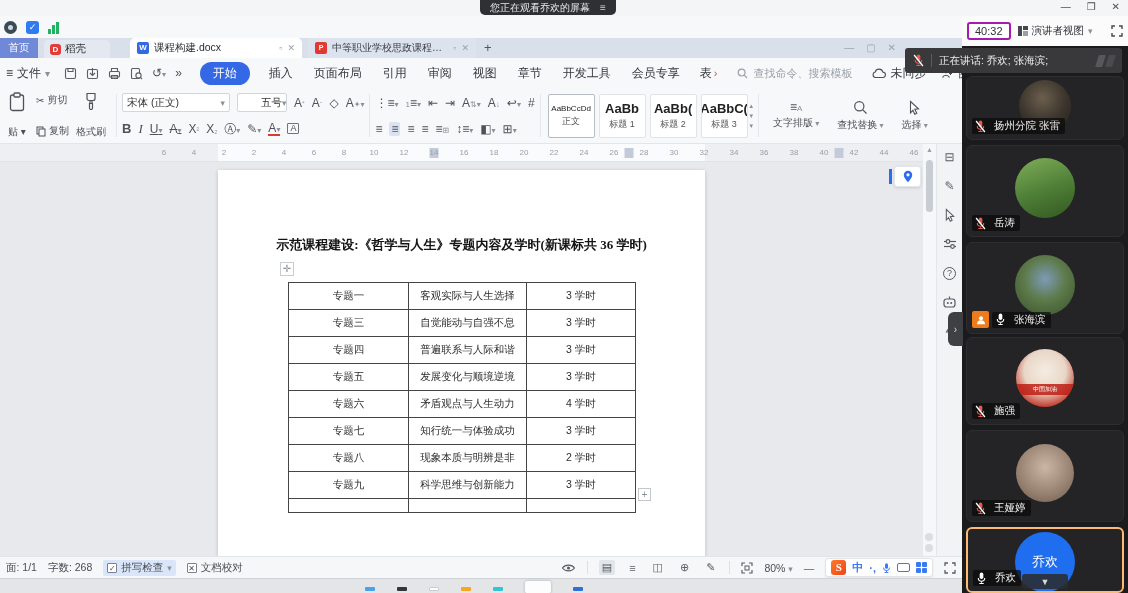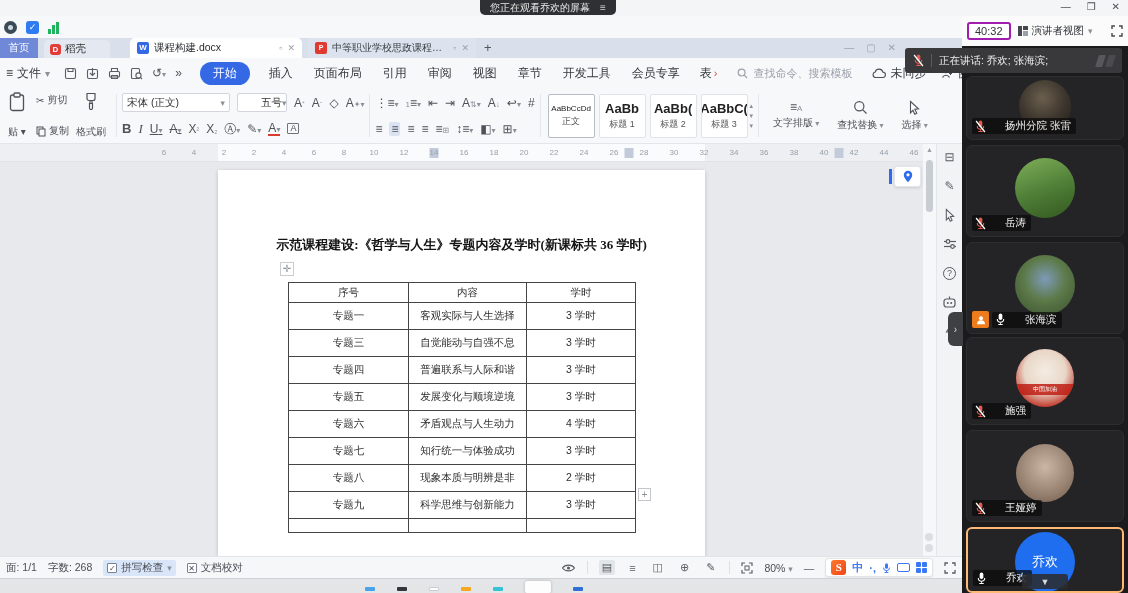--- a/index.html
+++ b/index.html
@@ -155,21 +155,21 @@
   .avatar{border-radius:50%;margin:0 auto;display:flex;align-items:center;justify-content:center;position:relative;overflow:hidden;}
   .av0{background:radial-gradient(circle at 45% 35%,#6b5f4e 0%,#3a332b 55%,#241f1b 100%);}
   .av1{background:linear-gradient(160deg,#7fae58 0%,#4d7d36 55%,#33571f 100%);}
   .av2{background:radial-gradient(circle at 50% 40%,#7d9ab8 0%,#5d7a4a 45%,#39512c 100%);}
   .av3{background:radial-gradient(circle at 50% 38%,#f5ece2 0%,#e8d7c8 45%,#c23b2e 78%,#a32416 100%);}
   .av4{background:radial-gradient(circle at 50% 40%,#cbb6a6 0%,#96806f 60%,#6b594c 100%);}
   .av5{background:#1f6ef0;color:#fff;font-size:13px;}
   .avcap{position:absolute;bottom:12px;left:0;width:100%;text-align:center;font-size:6px;color:#fff;
          background:rgba(190,30,20,.85);padding:1px 0;}
   .plabel{position:absolute;left:5px;bottom:5px;display:flex;align-items:center;gap:3px;}
-  .ptag{background:rgba(10,10,10,.72);border-radius:2px;padding:1px 5px 1px 3px;display:flex;align-items:center;gap:19px;
+  .ptag{background:rgba(10,10,10,.72);border-radius:2px;padding:1px 5px 1px 3px;display:flex;align-items:center;gap:8px;
         font-size:10.5px;color:#f2f2f2;max-width:140px;overflow:hidden;}
   .hostbadge{width:17px;height:17px;border-radius:2px;background:#ee7c1d;display:flex;align-items:center;justify-content:center;}
   .chevbtn{position:absolute;left:50%;transform:translateX(-50%);bottom:2px;width:46px;height:15px;background:rgba(44,44,47,.88);
            border-radius:3px;color:#d8d8d8;font-size:9px;display:flex;align-items:center;justify-content:center;cursor:pointer;}
   
   .speakbar{position:absolute;left:905px;top:48px;width:217px;height:25px;background:#39393c;border-radius:3px;
             display:flex;align-items:center;gap:7px;padding:0 8px;z-index:50;color:#ececec;font-size:10.5px;overflow:hidden;}
   .sbdiv{width:1px;height:13px;background:#5a5a5e;}
   .sblogo{margin-left:auto;display:flex;gap:3px;}
   .sblogo i{display:block;width:7px;height:12px;background:#57575c;transform:skewX(-18deg);border-radius:1px;}
@@ -466,25 +466,20 @@
       <div class="page">
         <div class="doctitle">示范课程建设:《哲学与人生》专题内容及学时(新课标共 36 学时)</div>
         <div class="movehandle">✛</div>
         <table class="ctable">
           <colgroup>
               <col style="width:120px">
               <col style="width:118px">
               <col style="width:109px">
             </colgroup>
           <tbody id="course-table-body">
-              <tr class="hd">
-                <td>序号</td>
-                <td>内容</td>
-                <td>学时</td>
-              </tr>
               <tr class="dr">
                 <td>专题一</td>
                 <td>客观实际与人生选择</td>
                 <td>3 学时</td>
               </tr>
               <tr class="dr">
                 <td>专题三</td>
                 <td>自觉能动与自强不息</td>
                 <td>3 学时</td>
               </tr>

